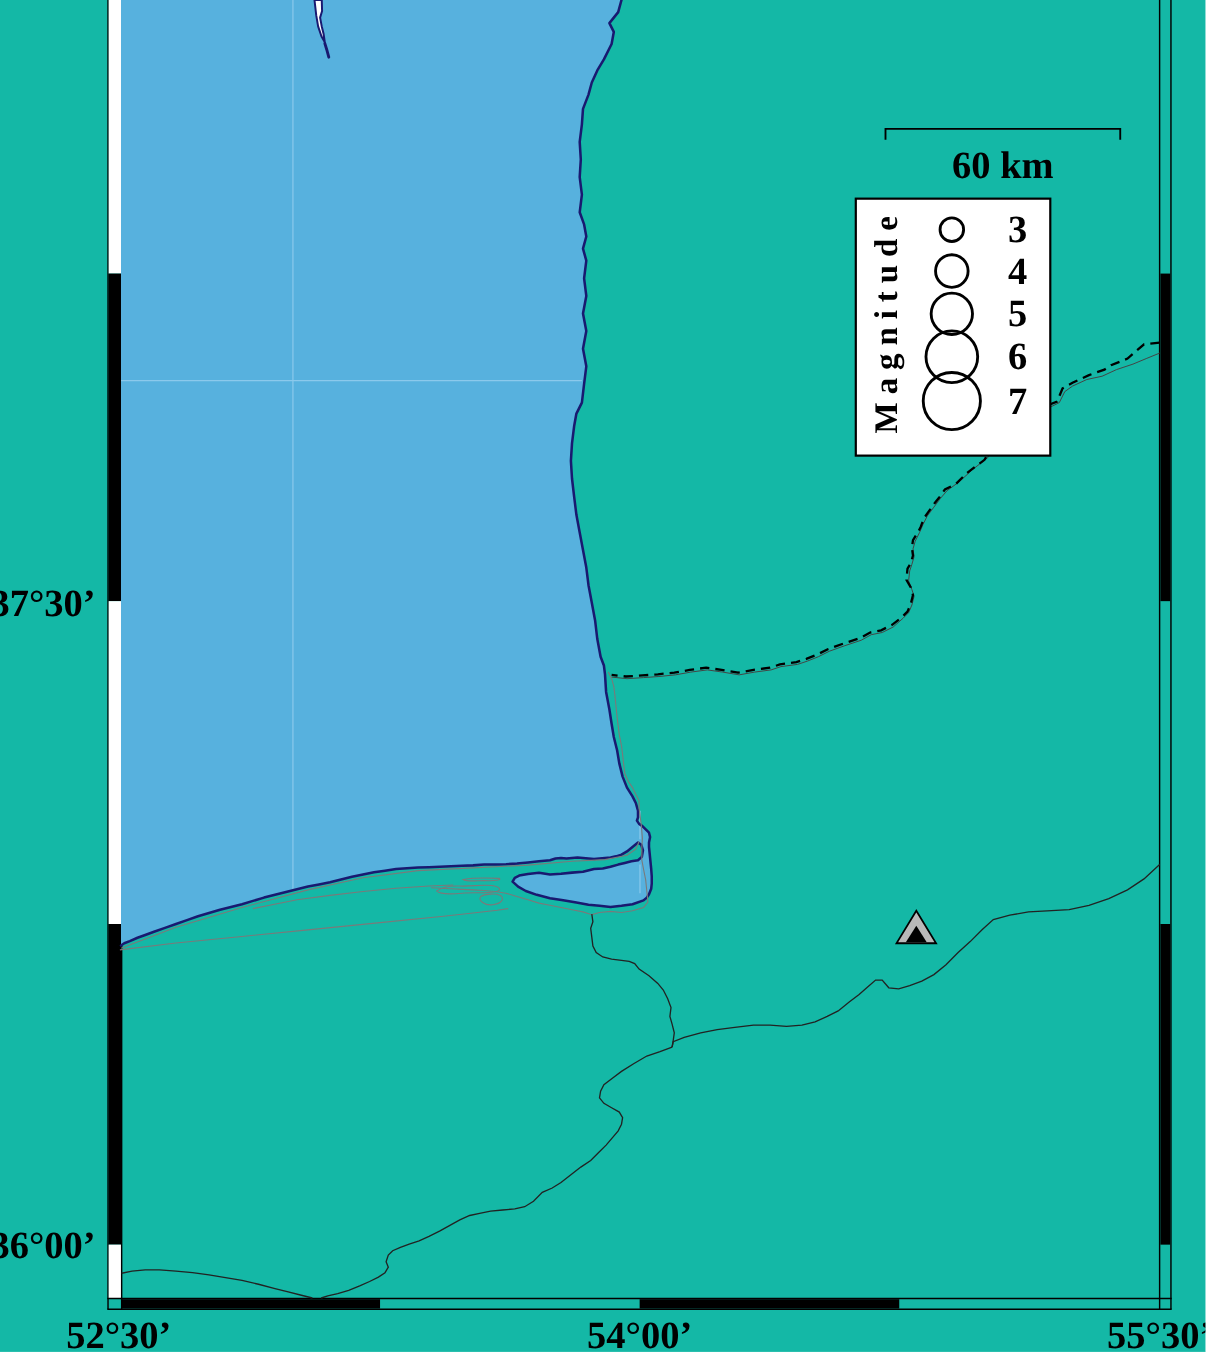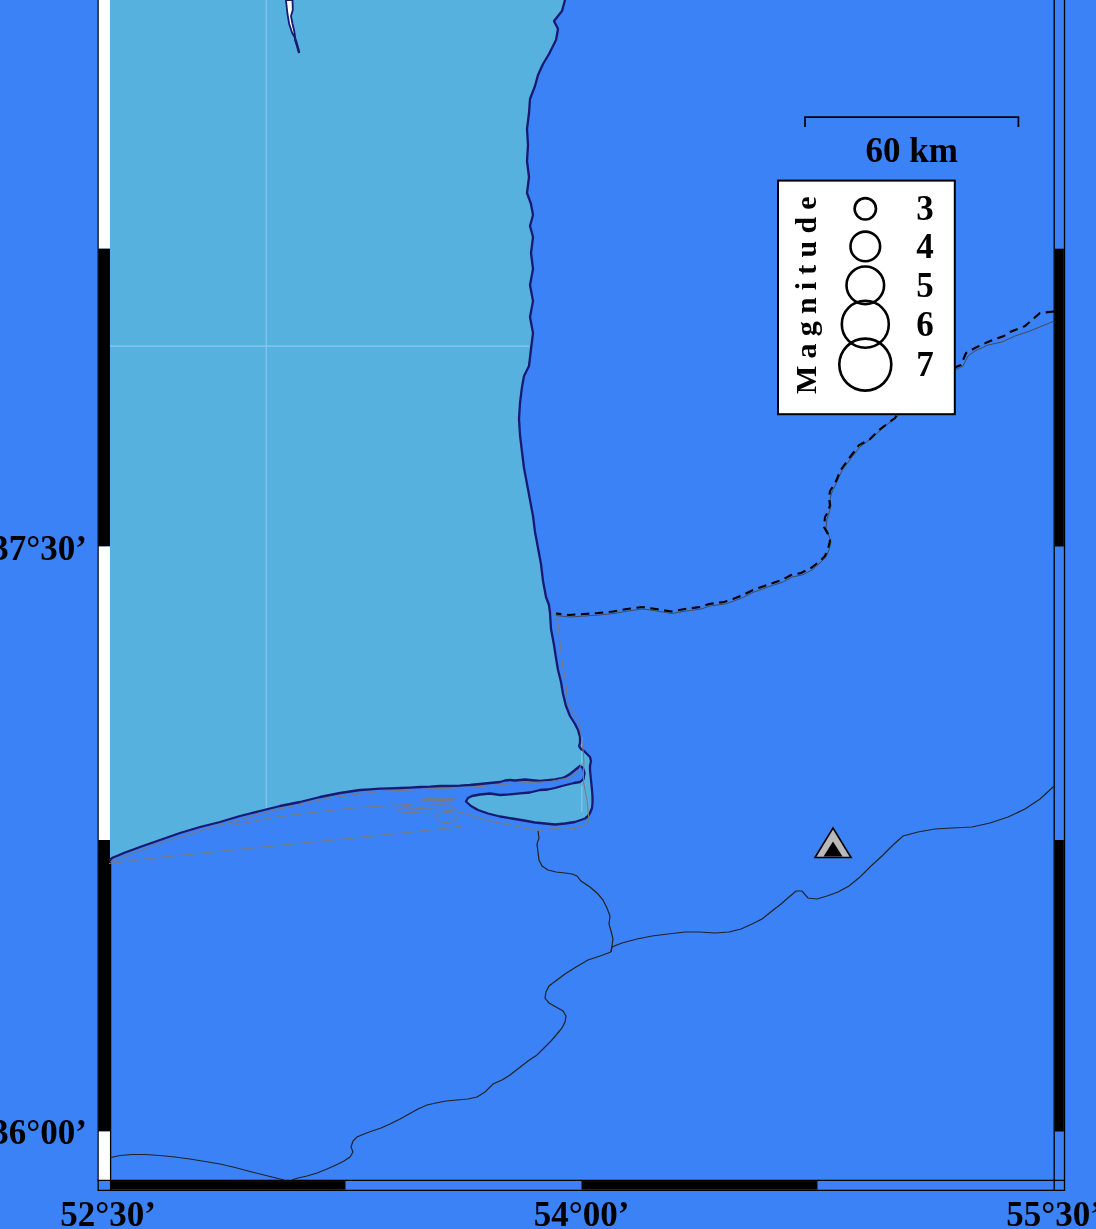--- a/index.html
+++ b/index.html
@@ -1,16 +1,16 @@
 <!DOCTYPE html>
 <html><head>
 <meta charset="utf-8">
 <style>
   html,body{margin:0;padding:0;background:#ffffff;}
-  #page{position:relative;width:1096px;height:1229px;background:#3b82f6;overflow:hidden;
+  #page{position:relative;width:1096px;height:1229px;background:#14b8a6;overflow:hidden;
         font-family:"Liberation Serif", serif;}
   svg{display:block;}
 </style>
 </head>
 <body>
 
 <div id="page">
 <svg width="1096" height="1229" viewBox="0 0 1096 1229">
 
 <g stroke="#000000" stroke-width="1.3" fill="none">

